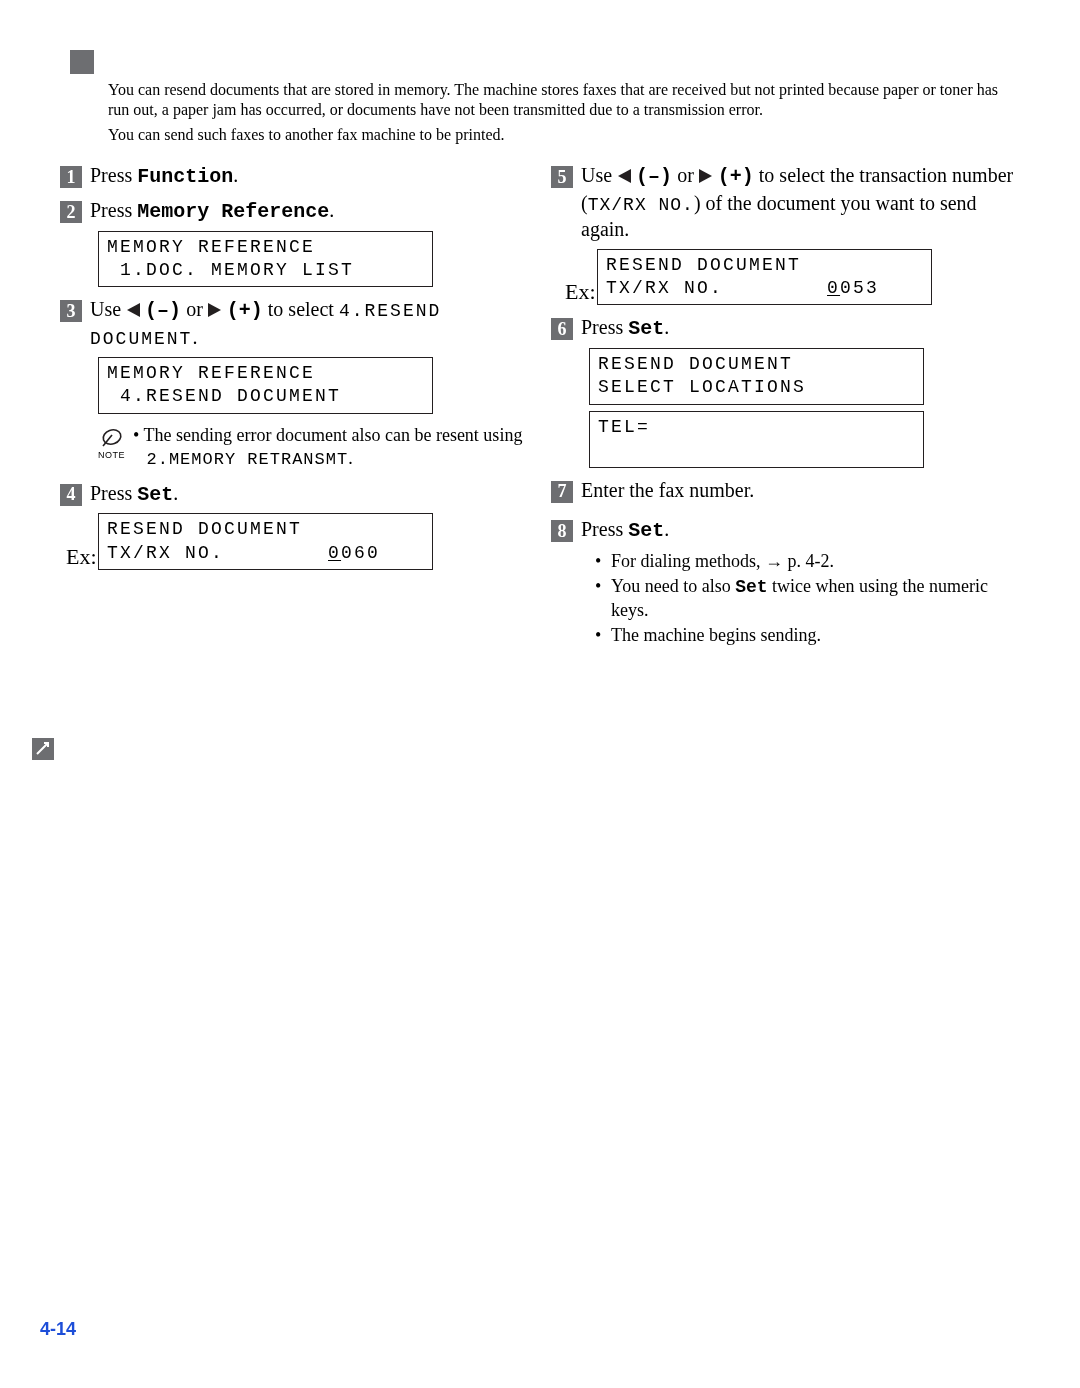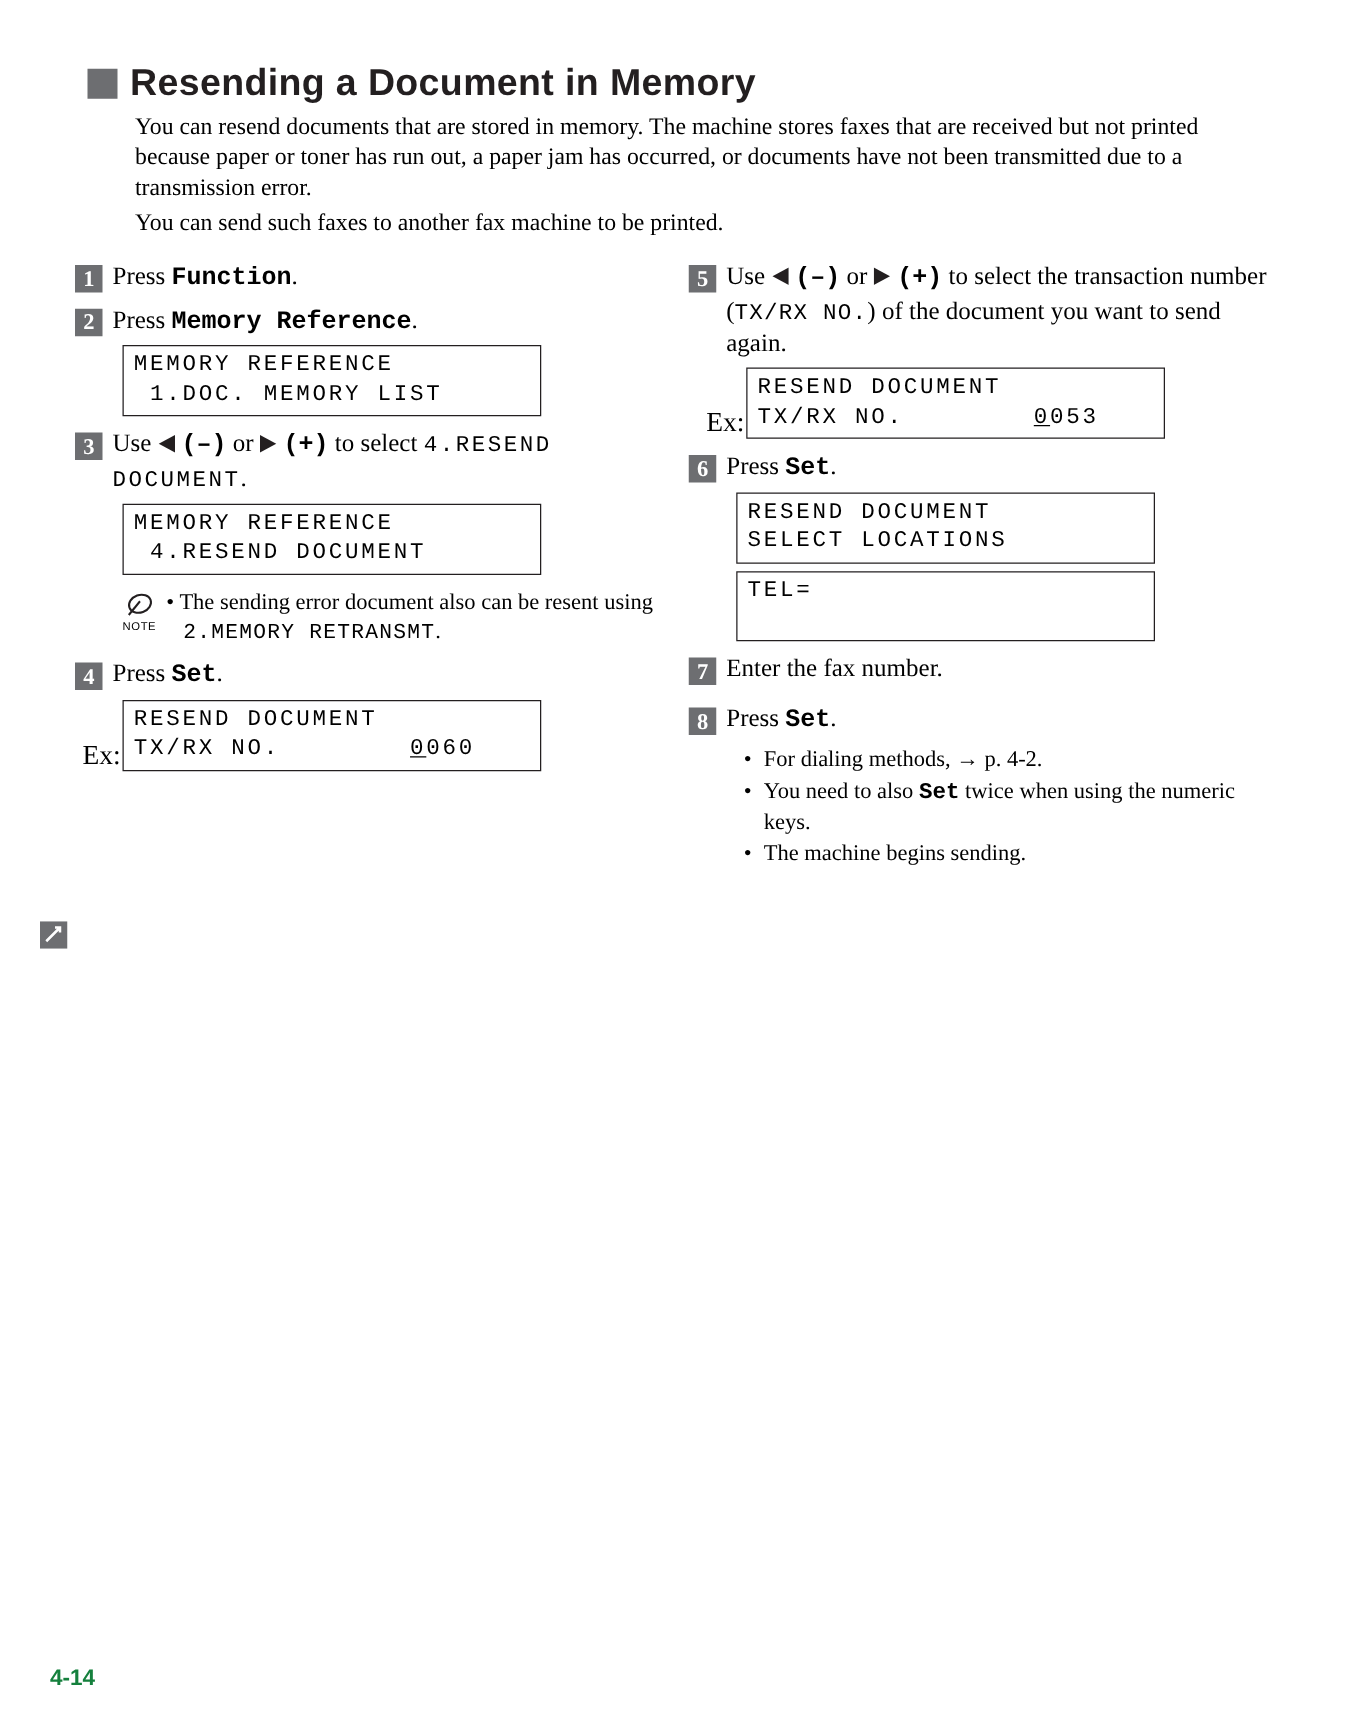--- a/index.html
+++ b/index.html
@@ -24,21 +24,21 @@
     background: #6d6e71;
   }
   .main-heading {
     font-family: Arial, Helvetica, sans-serif;
     font-weight: 900;
     font-size: 30px;
     color: #231f20;
     letter-spacing: 0.3px;
   }
   .intro {
-    font-size: 19px;
+    font-size: 16px;
     line-height: 1.28;
     margin-left: 48px;
     margin-bottom: 4px;
   }
   .columns {
     display: flex;
     gap: 22px;
     margin-top: 18px;
   }
   .col { flex: 1 1 0; }
@@ -130,41 +130,40 @@
     content: "•";
     position: absolute;
     left: 0;
     top: 0;
     font-size: 18px;
   }
   .under-first-char { text-decoration: underline; text-underline-offset: 2px; }
   .page-num {
     position: absolute;
     left: 40px;
-    bottom: 35px;
+    bottom: 48px;
     font-family: Arial, Helvetica, sans-serif;
     font-weight: 900;
     font-size: 18px;
-    color: #15803d;
+    color: #1d4ed8;
   }
   .corner-tri {
     position: absolute;
     left: 32px;
     bottom: 624px;
   }
   .right-arrow { font-size: 18px; }
   .gap-top { margin-top: 14px; }
   .gap-top-sm { margin-top: 8px; }
 </style>
 </head>
 <body>
 
 <div class="heading-row">
   <div class="square-bullet"></div>
-  <div class="main-heading">Resending a Document in Memory</div>
 </div>
 <p class="intro">You can resend documents that are stored in memory. The machine stores faxes that are received but not printed because paper or toner has run out, a paper jam has occurred, or documents have not been transmitted due to a transmission error.</p>
 <p class="intro">You can send such faxes to another fax machine to be printed.</p>
 
 <div class="columns">
 
   <div class="col">
 
     <div class="step">
       <div class="step-num">1</div>

